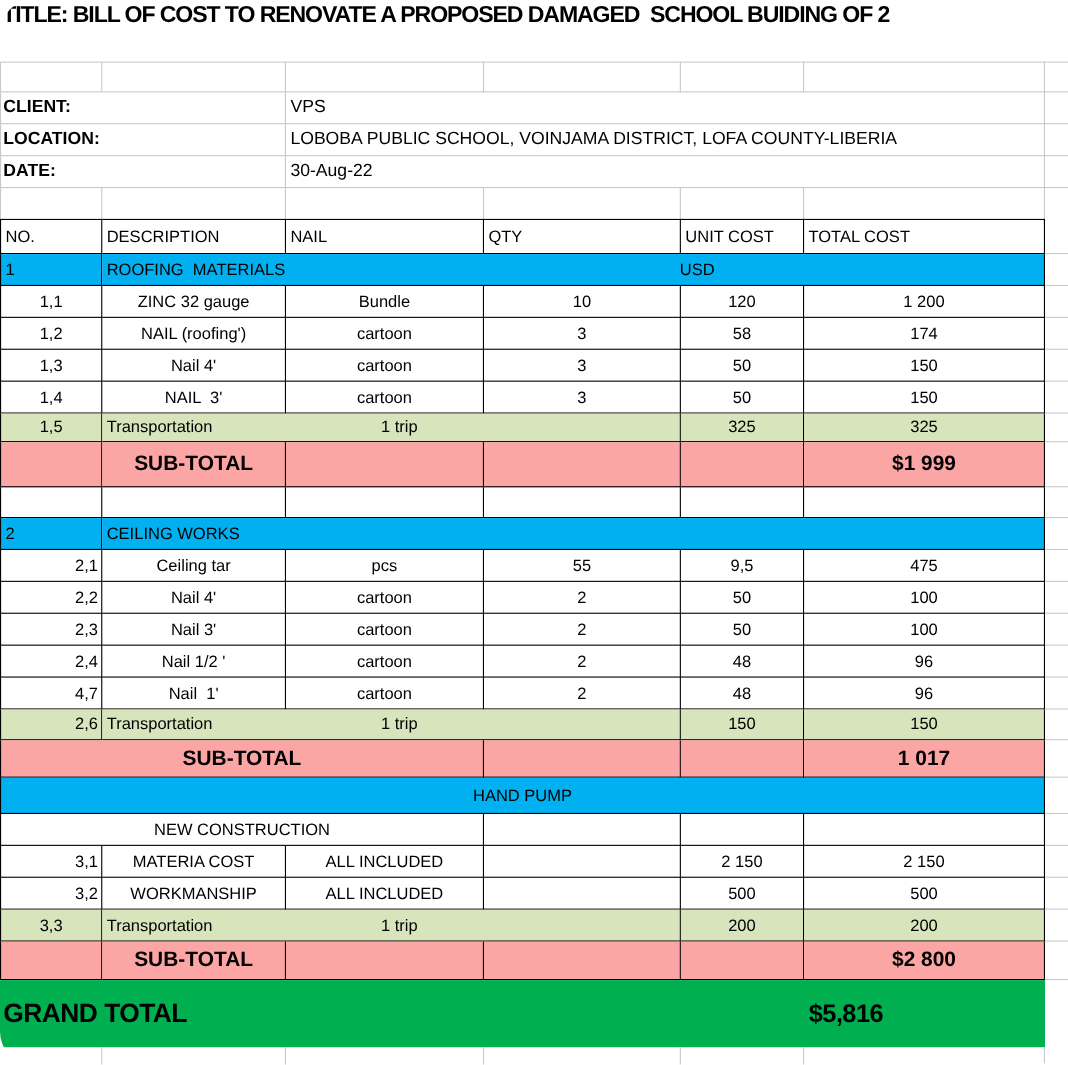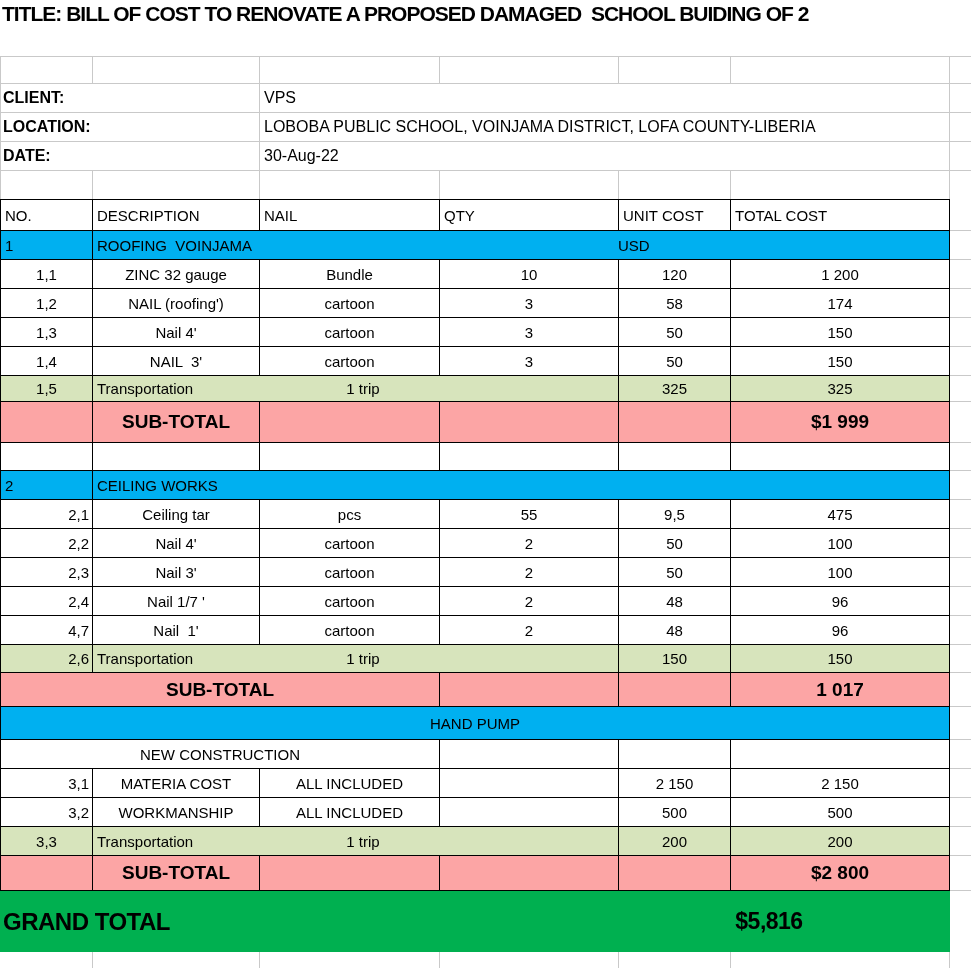--- a/index.html
+++ b/index.html
@@ -1,18 +1,18 @@
 <!DOCTYPE html>
 <html><head>
 <meta charset="utf-8">
 <style>
   html,body{margin:0;padding:0;background:#fff;}
   .sheet{
     position:relative;width:971px;height:968px;background:#fff;
-    font-family:"Liberation Sans",sans-serif;color:#000;overflow:hidden;
+    font-family:"Liberation Sans",sans-serif;color:#000;overflow:hidden;border-radius:30px;
   }
   .row{display:flex;width:971px;}
   .cell{
     box-sizing:border-box;height:100%;display:flex;align-items:center;
     justify-content:center;font-size:15px;white-space:pre;position:relative;
   }
   
   .w-no{width:93px}.w-desc{width:167px}.w-unit{width:180px}.w-qty{width:179px}
   .w-uc{width:112px}.w-tc{width:219px}.w-merge{width:526px}.w-abc{width:440px}
   .w-full{width:950px}.w-val{width:690px}.w-lab{width:260px}.strip{box-sizing:border-box;width:21px;height:100%}
@@ -98,21 +98,21 @@
     <div class="cell w-unit left bt bb br">NAIL</div>
     <div class="cell w-qty left bt bb br">QTY</div>
     <div class="cell w-uc left bt bb br">UNIT COST</div>
     <div class="cell w-tc left bt bb br">TOTAL COST</div>
     <div class="strip gb"></div>
   </div>
 
   <div class="row h29">
     <div class="cell w-no left bg-blue bl bb br">1</div>
     <div class="cell left bg-blue bb br" style="width:857px">
-      <span>ROOFING  VOINJAMA</span>
+      <span>ROOFING  MATERIALS</span>
       <span class="usd-pos">USD</span>
     </div>
     <div class="strip gb"></div>
   </div>
 
   <div class="row h29">
     <div class="cell w-no bl bb br">1,1</div>
     <div class="cell w-desc bb br">ZINC 32 gauge</div>
     <div class="cell w-unit bb br">Bundle</div>
     <div class="cell w-qty bb br">10</div>
@@ -209,21 +209,21 @@
     <div class="cell w-no right bl bb br">2,3</div>
     <div class="cell w-desc bb br">Nail 3'</div>
     <div class="cell w-unit bb br">cartoon</div>
     <div class="cell w-qty bb br">2</div>
     <div class="cell w-uc bb br">50</div>
     <div class="cell w-tc bb br">100</div>
     <div class="strip gb"></div>
   </div>
   <div class="row h29">
     <div class="cell w-no right bl bb br">2,4</div>
-    <div class="cell w-desc bb br">Nail 1/7 '</div>
+    <div class="cell w-desc bb br">Nail 1/2 '</div>
     <div class="cell w-unit bb br">cartoon</div>
     <div class="cell w-qty bb br">2</div>
     <div class="cell w-uc bb br">48</div>
     <div class="cell w-tc bb br">96</div>
     <div class="strip gb"></div>
   </div>
   <div class="row h29">
     <div class="cell w-no right bl bb br">4,7</div>
     <div class="cell w-desc bb br">Nail  1'</div>
     <div class="cell w-unit bb br">cartoon</div>

